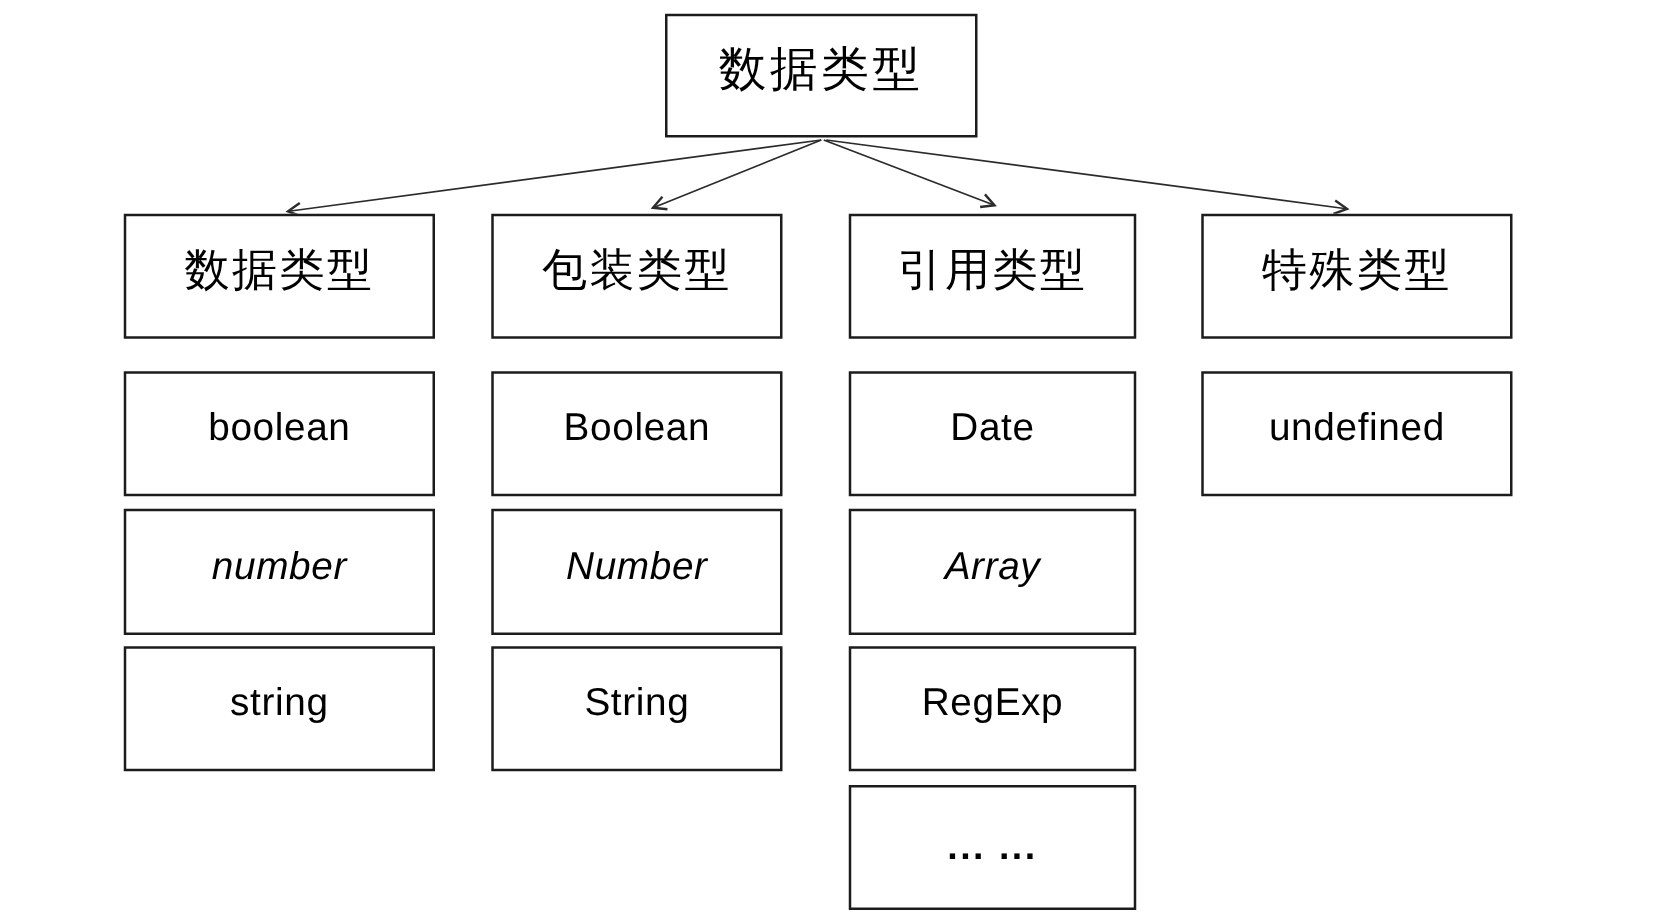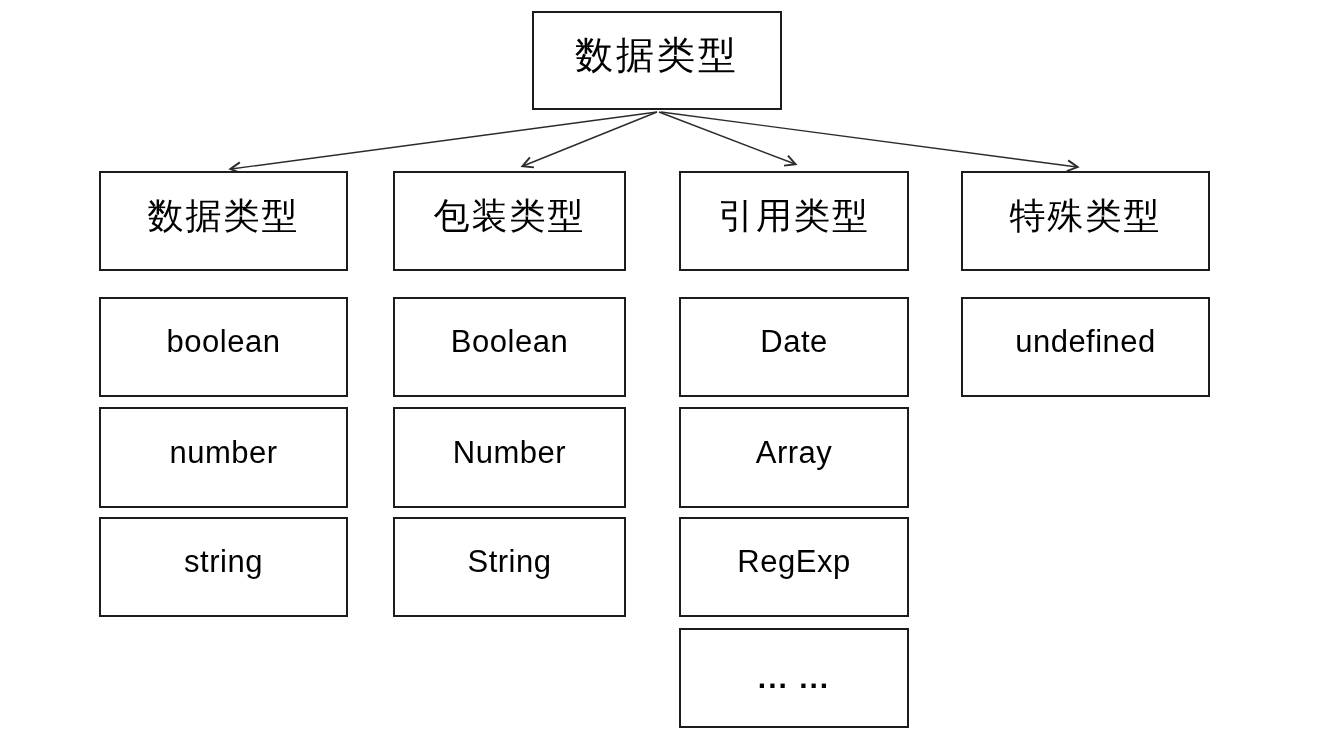--- a/index.html
+++ b/index.html
@@ -40,21 +40,21 @@
 
   
   .col1 { left: 99px;  width: 249px; }
   .col2 { left: 393px; width: 233px; }
   .col3 { left: 679px; width: 230px; }
   .col4 { left: 961px; width: 249px; }
 
   
   .row-cat { top: 171px; height: 100px; }
   .row-a   { top: 297px; height: 100px; }
-  .row-b   { top: 407px; height: 101px; }
+  .row-b   { top: 407px; height: 101px; font-style: italic; }
   .row-c   { top: 517px; height: 100px; }
   .row-d   { top: 628px; height: 100px; }
 </style>
 </head>
 <body>
 
 <div class="canvas">
 
   <svg class="arrows" viewBox="0 0 1322 736" xmlns="http://www.w3.org/2000/svg">
     <defs>

